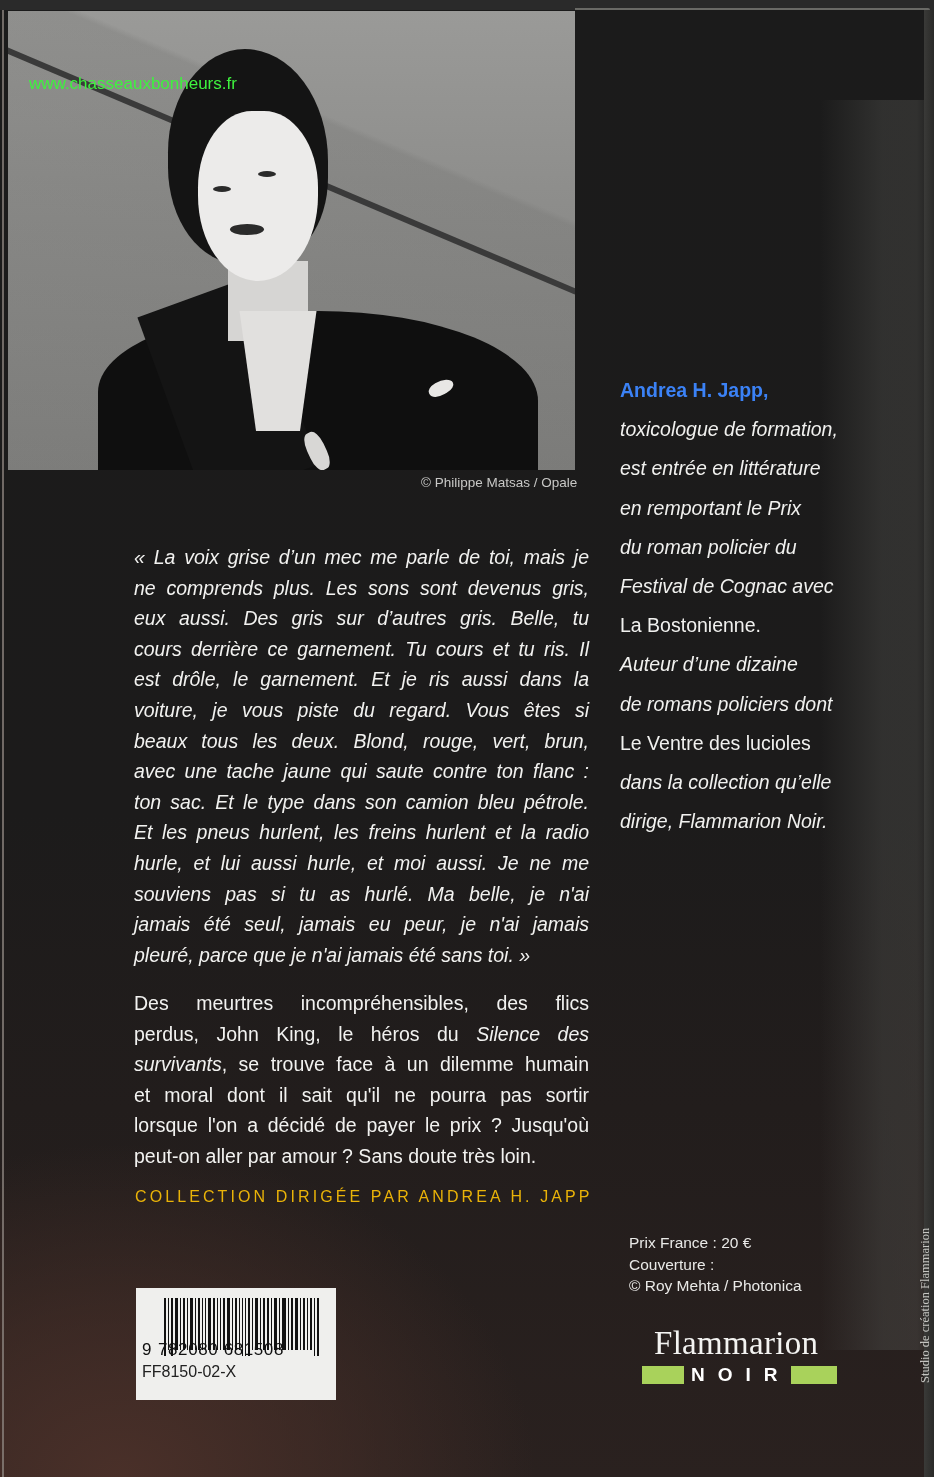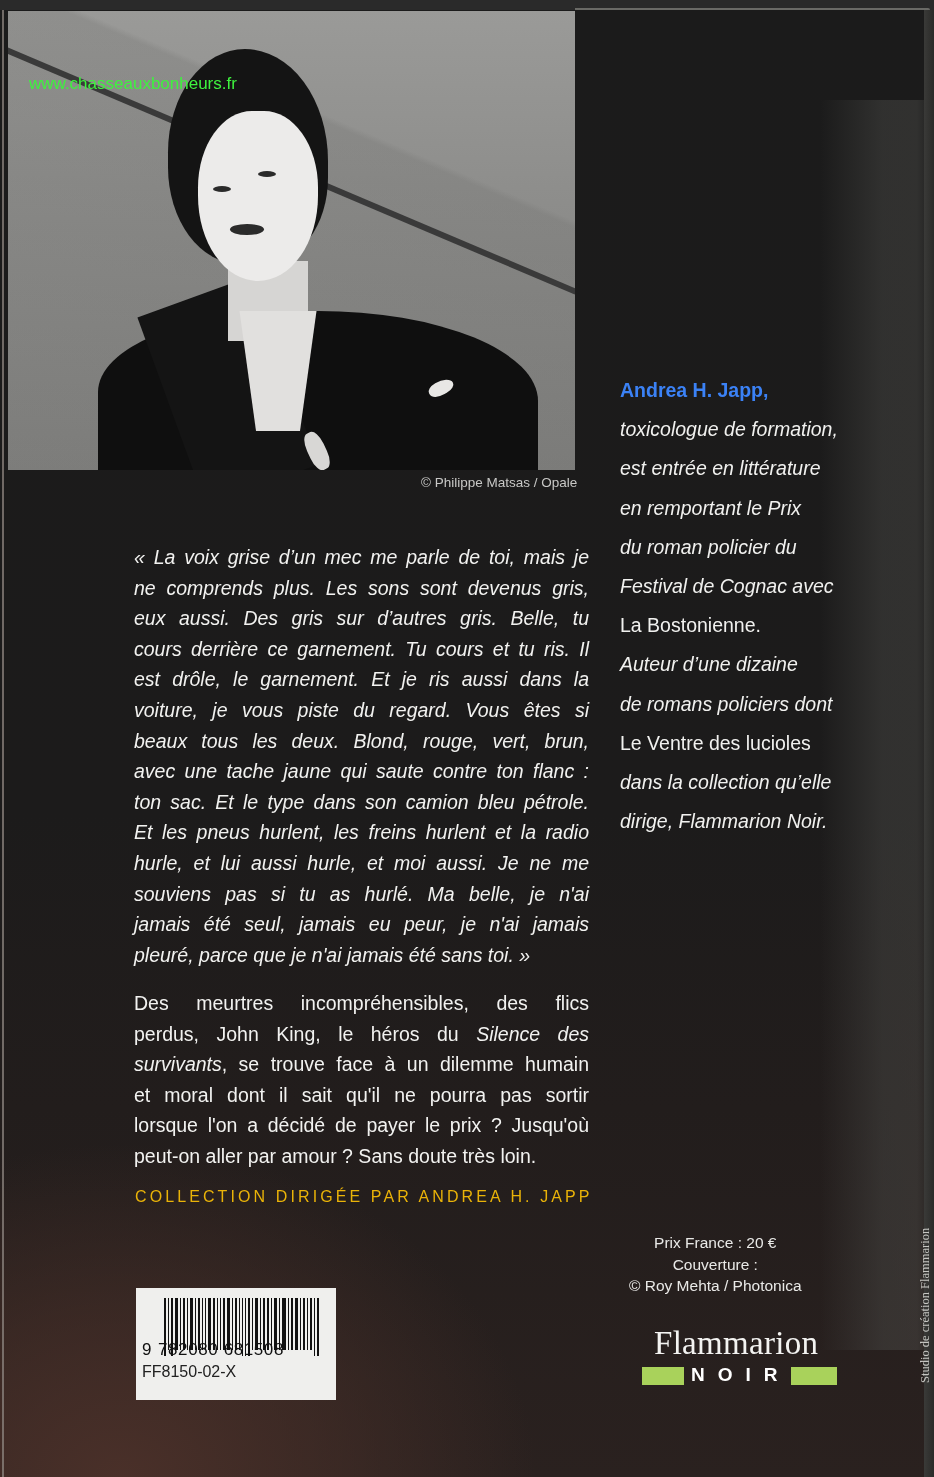--- a/index.html
+++ b/index.html
@@ -79,24 +79,24 @@
     .barcode-box { position:absolute; left:136px; top:1288px; width:200px; height:112px; background:#efefed; }
     .barcode-bars { position:absolute; left:28px; top:10px; width:162px; height:58px; display:flex; align-items:flex-start; }
     .barcode-bars span { display:block; height:52px; background:#111; margin-right:2px; }
     .barcode-bars span.g { height:58px; }
     .barcode-digits { position:absolute; left:6px; top:52px; width:190px; font-size:17px; color:#111; letter-spacing:0.6px; white-space:nowrap; }
     .barcode-digits .first { display:inline-block; width:16px; }
     .barcode-code { position:absolute; left:6px; top:75px; font-size:16px; color:#222; }
 
     
     .price { position:absolute; left:629px; top:1232px; color:#e9e9e7; font-size:15.5px; line-height:21.5px; }
-    .price span { display:block;text-align:center; }
+    .price span { display:block; }
 
     .logo-fl { position:absolute; left:654px; top:1325px; color:#f3f3f1; font-family:"Liberation Serif", serif; font-size:33px; letter-spacing:0.3px; }
-    .logo-noir { position:absolute; left:642px; top:1365px; height:20px; display:flex; align-items:flex-end; }
+    .logo-noir { position:absolute; left:642px; top:1365px; height:20px; display:flex; align-items:center; }
     .logo-noir .bar { width:42px; height:18px; background:#a9d25b; }
     .logo-noir .bar.r { width:46px; }
     .logo-noir .word { color:#ffffff; font-weight:bold; font-size:19px; letter-spacing:13px; padding:0 0 0 7px; line-height:20px; }
 
     .studio { position:absolute; left:918px; top:1383px; transform-origin:0 0; transform:rotate(-90deg); color:#c6c6c2; font-family:"Liberation Serif", serif; font-size:12.5px; white-space:nowrap; }
   </style>
 </head>
 <body>
 
 <div class="cover"></div>

